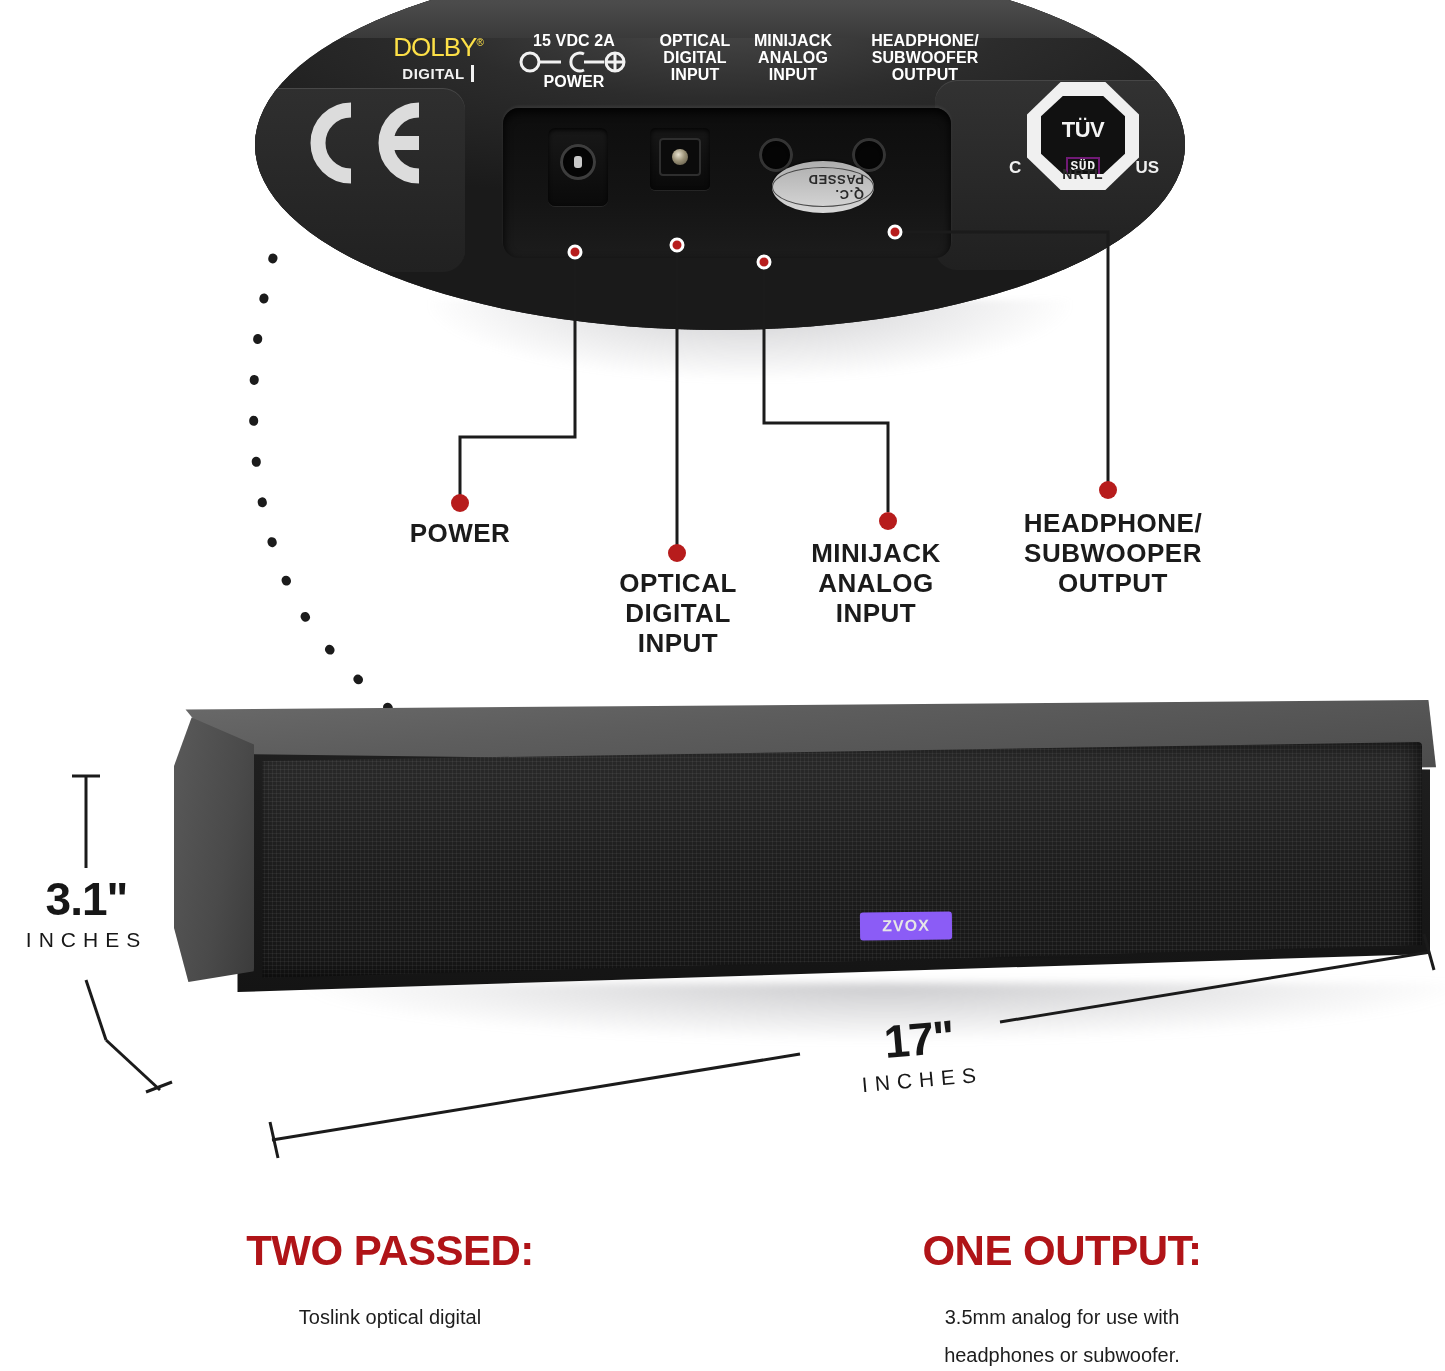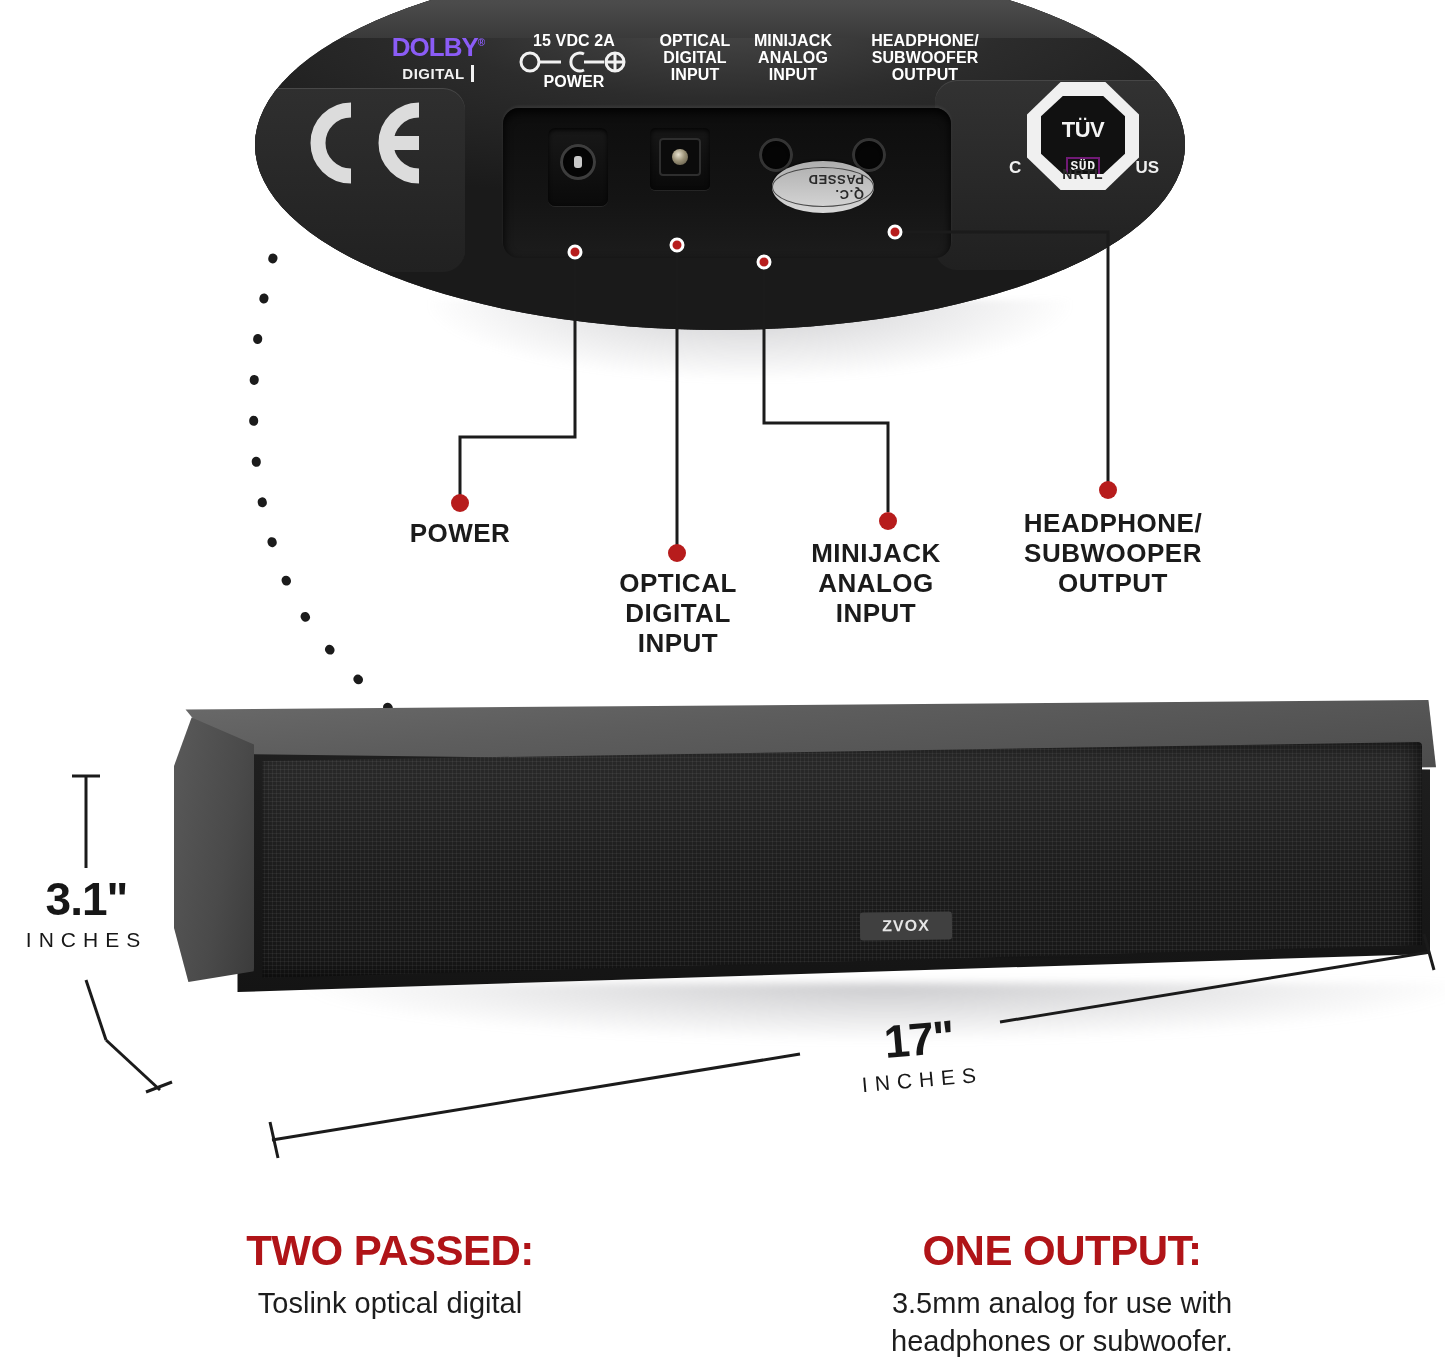--- a/index.html
+++ b/index.html
@@ -50,21 +50,21 @@
   #closeup-photo .right-plate{
     position:absolute; right:-10px; top:120px; width:260px; height:190px;
     background:linear-gradient(180deg,#323232,#202020);
     border-radius:22px 0 0 22px;
     box-shadow: inset 0 1px 0 rgba(255,255,255,.1);
   }
 
   #dolby-logo{
     position:absolute; left:118px; top:72px; width:130px; text-align:center;
   }
-  #dolby-wordmark{ font-size:26px; font-weight:bold; color:#8b5cf6; letter-spacing:-1px; }
+  #dolby-wordmark{ font-size:26px; font-weight:normal; color:#fde047; letter-spacing:-1px; }
   #dolby-wordmark sup{ font-size:10px; vertical-align:super; }
   #dolby-digital-badge{
     display:inline-block; margin-top:2px; font-size:15px; font-weight:bold;
     color:#f2f2f2; border-right:3px solid #f2f2f2; padding-right:6px; letter-spacing:.5px;
   }
 
   .port-label{
     position:absolute; text-align:center; color:#ffffff;
     font-size:16px; font-weight:bold; line-height:17px; letter-spacing:.1px;
   }
@@ -214,21 +214,21 @@
       repeating-linear-gradient(0deg, rgba(255,255,255,.055) 0 1px, rgba(0,0,0,0) 1px 4px),
       repeating-linear-gradient(90deg, rgba(255,255,255,.05) 0 1px, rgba(0,0,0,0) 1px 4px),
       linear-gradient(180deg,#2b2b2b 0%,#1d1d1d 55%,#161616 100%);
     clip-path: polygon(0.9% 8%, 100% 0%, 100% 86%, 0.9% 100%);
     border-radius:4px;
     box-shadow: inset 0 0 22px rgba(0,0,0,.8);
   }
   #zvox-logo{
     position:absolute; left:700px; top:244px;
     width:92px; height:28px;
-    background:#404040;
+    background:#8b5cf6;
     border-radius:3px;
     display:flex; align-items:center; justify-content:center;
     color:#e6e6e6; font-size:16px; font-weight:bold; letter-spacing:1px;
     transform:rotate(-.6deg);
   }
 
   
   #dim-height-label{
     position:absolute; left:4px; top:872px; width:165px; text-align:center;
   }
@@ -243,21 +243,21 @@
   #dim-width-unit{ font-size:21px; letter-spacing:7px; color:#171717; margin-top:2px; }
 
   
   .feature{ position:absolute; text-align:center; }
   #feature-inputs{ left:100px; top:1228px; width:580px; }
   #feature-output{ left:752px; top:1228px; width:620px; }
   .feature-title{
     font-size:42px; font-weight:bold; letter-spacing:-.5px; line-height:46px;
   }
   .feature-body{
-    margin-top:10px; font-size:29px; line-height:38px; color:#1d1d1d;
+    margin-top:24px; font-size:20px; line-height:38px; color:#1d1d1d;
   }
   .feature-body .ln{ display:block; }
 </style>
 </head>
 <body>
 
 <div class="stage">
 
   <div id="closeup-shadow"></div>
 

